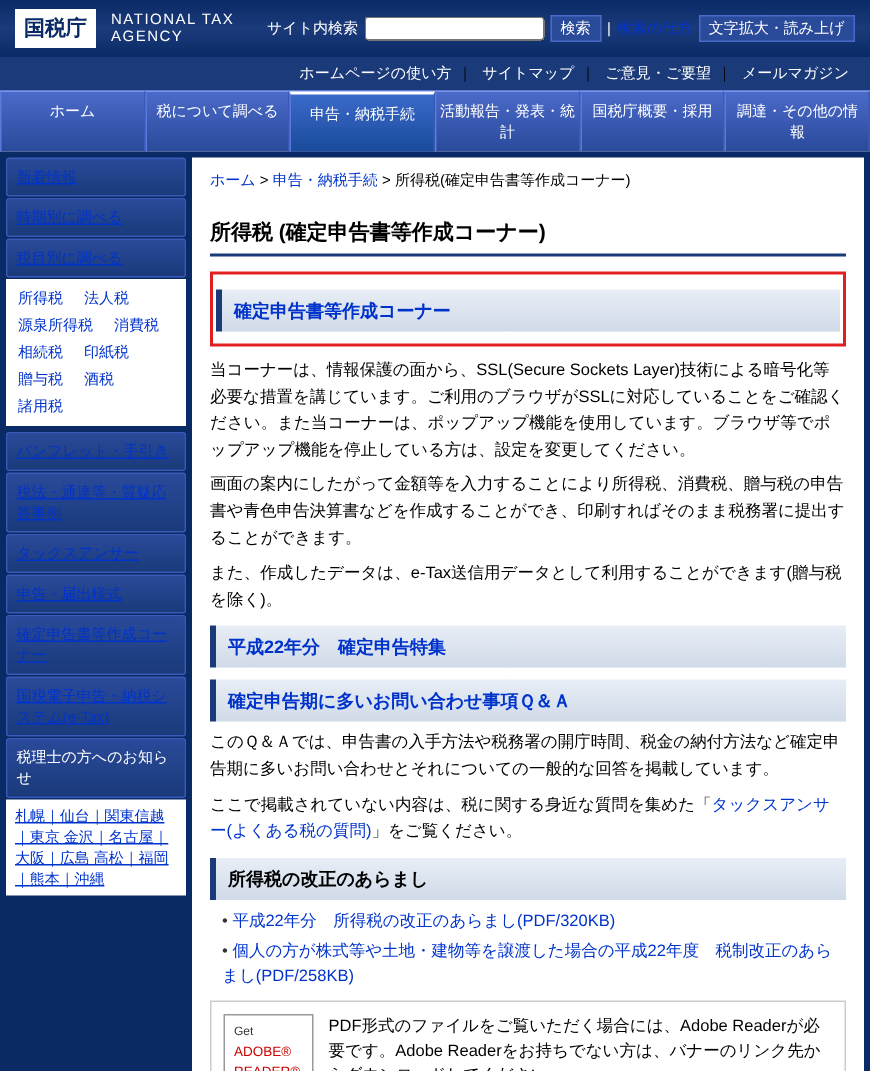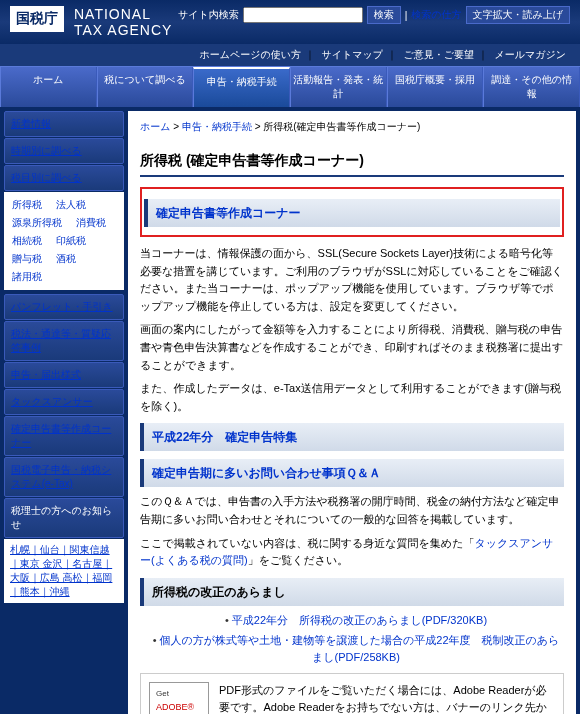--- a/index.html
+++ b/index.html
@@ -1,21 +1,21 @@
 <!DOCTYPE html>
 <html><head>
 <meta charset="utf-8">
 <style>
 * { margin: 0; padding: 0; box-sizing: border-box; }
 body { font-family: "MS PGothic", sans-serif; font-size: 11px; background: #fff; width: 580px; }
 a { color: #0033cc; cursor: pointer; }
 
-.header { background: linear-gradient(#0a2a66, #1a3a7a 50%, #0a2a66); color: #fff; padding: 6px 10px; display: flex; align-items: flex-start; }
+.header { background: linear-gradient(#0a2a66, #1a3a7a 50%, #0a2a66); color: #fff; padding: 6px 10px; display: flex; align-items: center; }
 .logo-box { background: #fff; color: #0a2a66; padding: 4px 6px; font-size: 14px; font-weight: bold; min-width: 50px; text-align: center; }
-.agency-en { margin-left: 10px; font-size: 14px; letter-spacing: 1px; flex: 1; }
+.agency-en { margin-left: 10px; font-size: 10px; letter-spacing: 1px; flex: 1; }
 .search-area { display: flex; align-items: center; gap: 4px; font-size: 10px; }
 .search-input { width: 120px; height: 16px; font-size: 10px; }
 .top-btn { background: #2a4a9a; border: 1px solid #4a6aca; color: #fff; padding: 1px 6px; font-size: 10px; cursor: pointer; }
 
 .header-row2 { background: #1a3a7a; padding: 4px 10px; text-align: right; font-size: 10px; }
 .header-row2 a { color: #fff; margin: 0 4px; }
 
 .nav { display: flex; background: linear-gradient(#4a6aca, #2a4a9a); border-top: 1px solid #5a7ada; }
 .nav-item { flex: 1; text-align: center; padding: 6px 2px; color: #fff; font-size: 10px; border-right: 1px solid #3a5aba; border-left: 1px solid #5a7ada; cursor: pointer; }
 .nav-item.active { background: linear-gradient(#3a6aca, #1a4a9a); border-top: 2px solid #fff; }
@@ -29,21 +29,21 @@
 
 .content { flex: 1; background: #fff; padding: 8px 12px; margin-left: 4px; font-size: 11px; line-height: 1.5; }
 .breadcrumb { font-size: 10px; margin-bottom: 16px; }
 .page-title { font-size: 14px; font-weight: bold; border-bottom: 2px solid #1a3a7a; padding-bottom: 4px; margin-bottom: 10px; }
 
 .highlight-box { border: 2px solid #e02020; padding: 2px; margin-bottom: 8px; }
 .section-header { background: linear-gradient(#e8eef6, #d0dae8); border-left: 4px solid #1a3a7a; padding: 5px 8px; font-weight: bold; font-size: 12px; margin: 8px 0 6px 0; }
 .section-header a { color: #0033cc; }
 
 .body-text { margin: 6px 0; line-height: 1.6; }
-.bullet-item { margin: 4px 0 4px 8px; text-align: center; }
+.bullet-item { margin: 4px 0 4px 8px; }
 .bullet-item::before { content: "• "; color: #333; }
 
 .adobe-box { border: 1px solid #ccc; padding: 8px; display: flex; gap: 10px; margin: 8px 0; align-items: flex-start; }
 .adobe-logo { border: 1px solid #999; padding: 4px 6px; font-size: 9px; min-width: 60px; text-align: left; background: #fff; }
 .adobe-logo .get { color: #333; font-size: 8px; }
 .adobe-logo .ar { color: #cc0000; font-weight: normal; }
 </style>
 </head>
 <body>
 
@@ -83,22 +83,22 @@
     <div class="side-section bullet"><a class="side-sub">税目別に調べる</a></div>
     <div class="side-list">
       <a>所得税</a>　<a>法人税</a><br>
       <a>源泉所得税</a>　<a>消費税</a><br>
       <a>相続税</a>　<a>印紙税</a><br>
       <a>贈与税</a>　<a>酒税</a><br>
       <a>諸用税</a>
     </div>
     <div class="side-section bullet"><a class="side-sub">パンフレット・手引き</a></div>
     <div class="side-section bullet"><a class="side-sub">税法・通達等・質疑応答事例</a></div>
+    <div class="side-section bullet"><a class="side-sub">タックスアンサー</a></div>
     <div class="side-section bullet"><a class="side-sub">申告・届出様式</a></div>
-    <div class="side-section bullet"><a class="side-sub">タックスアンサー</a></div>
     <div class="side-section bullet"><a class="side-sub">確定申告書等作成コーナー</a></div>
     <div class="side-section bullet"><a class="side-sub">国税電子申告・納税システム(e-Tax)</a></div>
     <div class="side-section">税理士の方へのお知らせ</div>
     <div class="side-list" style="color:#0033cc;text-decoration:underline;">札幌｜仙台｜関東信越｜東京 金沢｜名古屋｜大阪｜広島 高松｜福岡｜熊本｜沖縄</div>
   </div>
 
   <div class="content">
     <div class="breadcrumb">
       <a>ホーム</a> &gt;
       <a>申告・納税手続</a> &gt;

